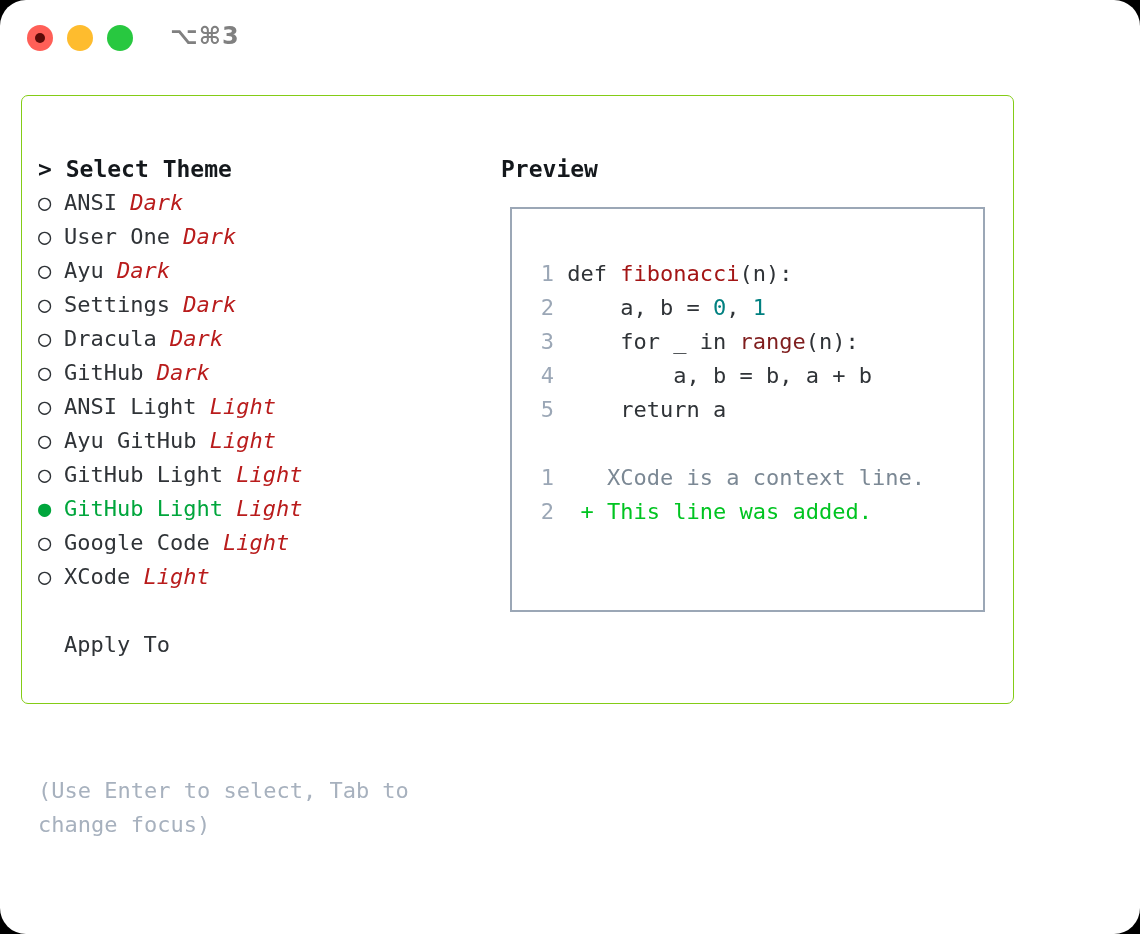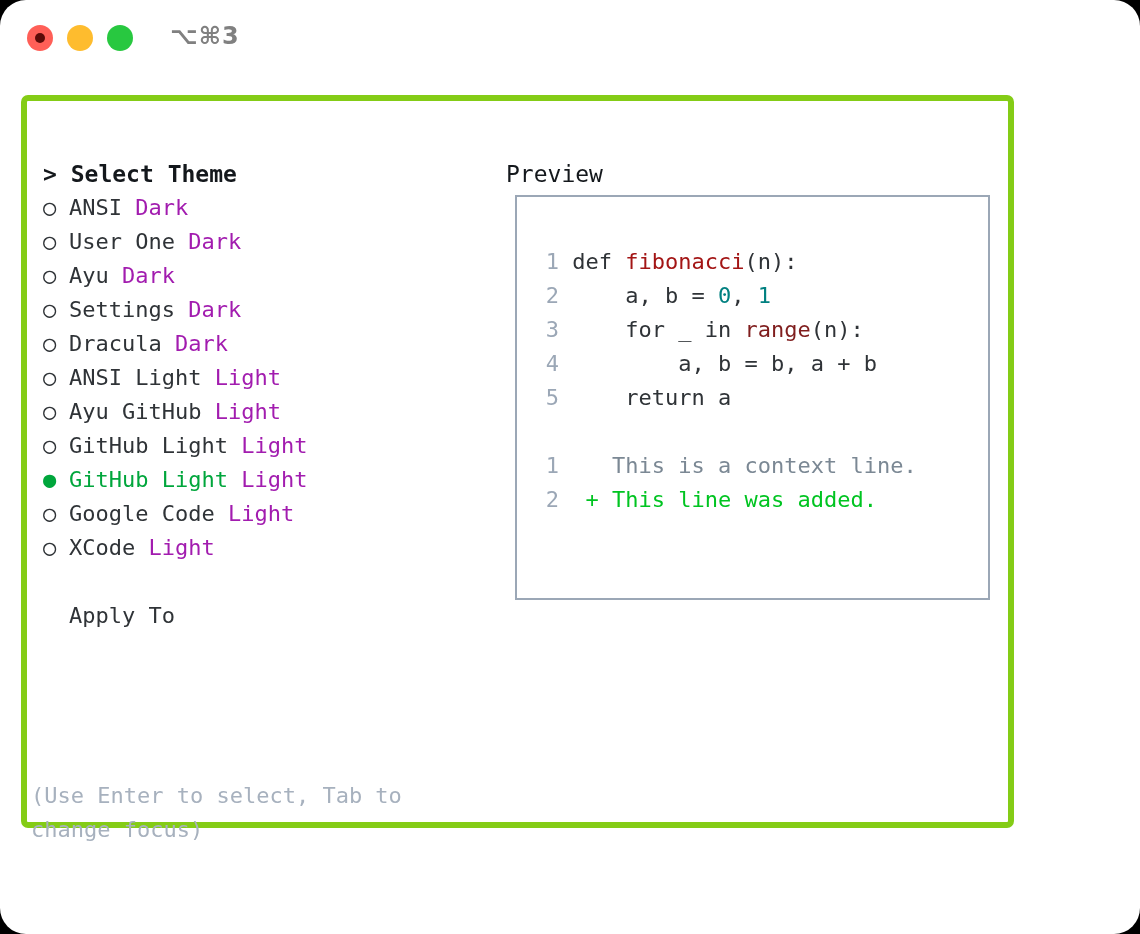--- a/index.html
+++ b/index.html
@@ -64,22 +64,22 @@
     white-space: pre;
     font-family: "DejaVu Sans", "Liberation Sans", sans-serif;
   }
 
   
   #panel {
     position: absolute;
     left: 21px;
     top: 95px;
     width: 993px;
-    height: 733px;
-    border: 6px solid #84cc16;
+    height: 609px;
+    border: 1px solid #84cc16;
     border-radius: 7px;
     box-sizing: border-box;
     background: #ffffff;
   }
 
   
   #left-col {
     position: absolute;
     left: 16px;
     top: 56px;
@@ -99,48 +99,49 @@
   }
   .bullet.sel { color: #00a63c; }
   .heading-row {
     font-weight: 700;
     font-size: 23px;
     color: #14181c;
   }
   .name { color: #2f3337; }
   .row.selected .name { color: #00a63c; }
   .tag {
-    color: #a21caf;
+    color: #b91c1c;
+    font-style: italic;
   }
   .spacer-row { height: 34px; }
 
   #hint {
     position: absolute;
-    left: 4px;
+    left: 16px;
     top: 678px;
     width: 420px;
     font-size: 22px;
     line-height: 34px;
     color: #a7b1be;
   }
 
   
   #preview-title {
     position: absolute;
     left: 479px;
     top: 56px;
     font-size: 23px;
-    font-weight: 400;
+    font-weight: 700;
     color: #14181c;
     line-height: 34px;
   }
   #preview-box {
     position: absolute;
     left: 488px;
-    top: 94px;
+    top: 111px;
     width: 475px;
     height: 405px;
     border: 2px solid #9ba7b6;
     background: #ffffff;
     box-sizing: border-box;
   }
   #code {
     position: absolute;
     left: 12px;
     top: 48px;
@@ -185,20 +186,21 @@
   <div id="panel">
 
     <div id="left-col">
       <div class="row heading-row"><span>&gt; </span><span>Select Theme</span></div>
       <div id="theme-items">
           <div class="row"><span class="bullet">○</span><span class="name">ANSI</span><span> </span><span class="tag">Dark</span></div>
           <div class="row"><span class="bullet">○</span><span class="name">User One</span><span> </span><span class="tag">Dark</span></div>
           <div class="row"><span class="bullet">○</span><span class="name">Ayu</span><span> </span><span class="tag">Dark</span></div>
           <div class="row"><span class="bullet">○</span><span class="name">Settings</span><span> </span><span class="tag">Dark</span></div>
           <div class="row"><span class="bullet">○</span><span class="name">Dracula</span><span> </span><span class="tag">Dark</span></div>
+          <div class="row"><span class="bullet">○</span><span class="name">GitHub</span><span> </span><span class="tag">Dark</span></div>
           <div class="row"><span class="bullet">○</span><span class="name">ANSI Light</span><span> </span><span class="tag">Light</span></div>
           <div class="row"><span class="bullet">○</span><span class="name">Ayu GitHub</span><span> </span><span class="tag">Light</span></div>
           <div class="row"><span class="bullet">○</span><span class="name">GitHub Light</span><span> </span><span class="tag">Light</span></div>
           <div class="row selected"><span class="bullet sel">●</span><span class="name">GitHub Light</span><span> </span><span class="tag">Light</span></div>
           <div class="row"><span class="bullet">○</span><span class="name">Google Code</span><span> </span><span class="tag">Light</span></div>
           <div class="row"><span class="bullet">○</span><span class="name">XCode</span><span> </span><span class="tag">Light</span></div>
         </div>
 
       <div class="spacer-row"></div>
 
@@ -213,19 +215,19 @@
     <div id="preview-title">Preview</div>
 
     <div id="preview-box">
       <div id="code">
           <div class="cline"><span class="ln">1</span><span> </span><span class="tok-plain">def </span><span class="tok-fn">fibonacci</span><span class="tok-plain">(n):</span></div>
           <div class="cline"><span class="ln">2</span><span> </span><span class="tok-plain">    a, b = </span><span class="tok-num">0</span><span class="tok-plain">, </span><span class="tok-num">1</span></div>
           <div class="cline"><span class="ln">3</span><span> </span><span class="tok-plain">    for _ in </span><span class="tok-call">range</span><span class="tok-plain">(n):</span></div>
           <div class="cline"><span class="ln">4</span><span> </span><span class="tok-plain">        a, b = b, a + b</span></div>
           <div class="cline"><span class="ln">5</span><span> </span><span class="tok-plain">    return a</span></div>
           <div class="blank-line"></div>
-          <div class="cline"><span class="ln">1</span><span>  </span><span class="diff-ctx">  </span><span class="diff-ctx">This is a context line.</span></div>
+          <div class="cline"><span class="ln">1</span><span>  </span><span class="diff-ctx">  </span><span class="diff-ctx">XCode is a context line.</span></div>
           <div class="cline"><span class="ln">2</span><span>  </span><span class="diff-add">+ </span><span class="diff-add">This line was added.</span></div>
         </div>
     </div>
 
   </div>
 </div>
 
 </body></html>

